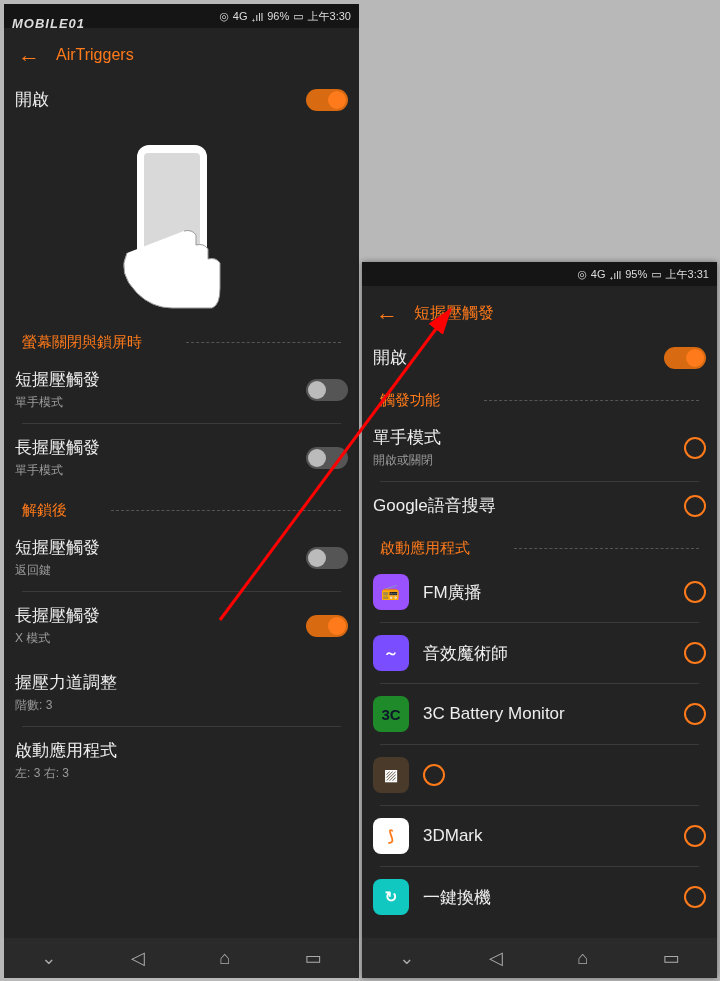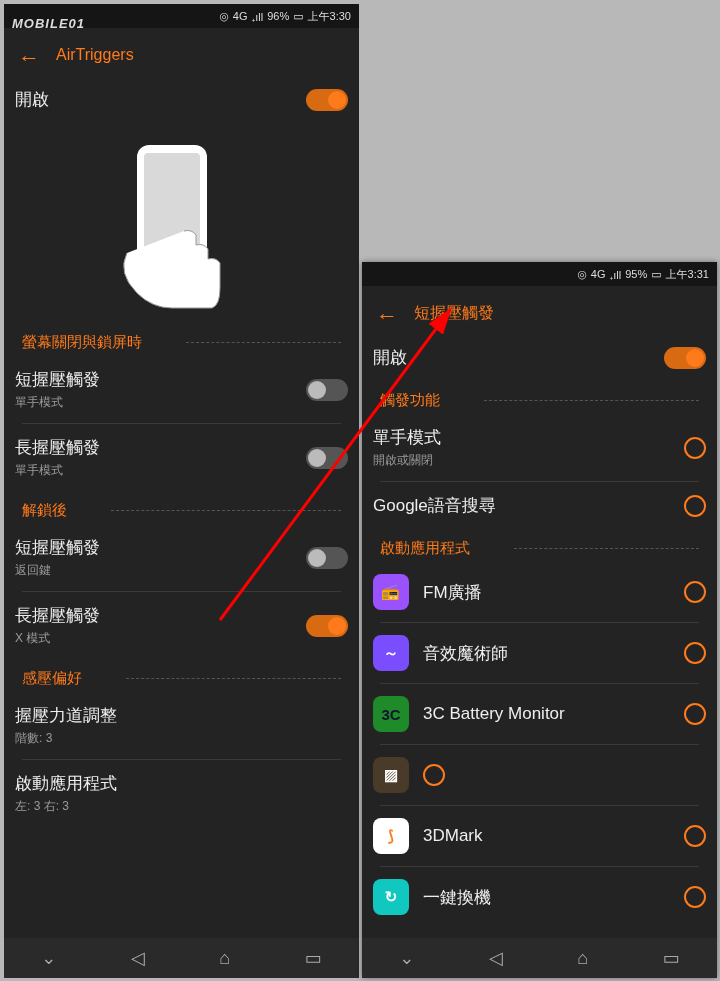--- a/index.html
+++ b/index.html
@@ -207,24 +207,20 @@
   <div class="row">
     <div class="row-main">
       <div class="row-title">長握壓觸發</div>
       <div class="row-sub">X 模式</div>
     </div>
     <div class="toggle on">
         <div class="knob"></div>
       </div>
   </div>
 
-  <div class="section-h section-hflex">
-    <span>感壓偏好</span>
-      <div class="dash"></div>
-  </div>
 
   <div class="row">
     <div class="row-main">
       <div class="row-title">握壓力道調整</div>
       <div class="row-sub">階數: 3</div>
     </div>
   </div>
   <div class="divider"></div>
   <div class="row">
     <div class="row-main">

